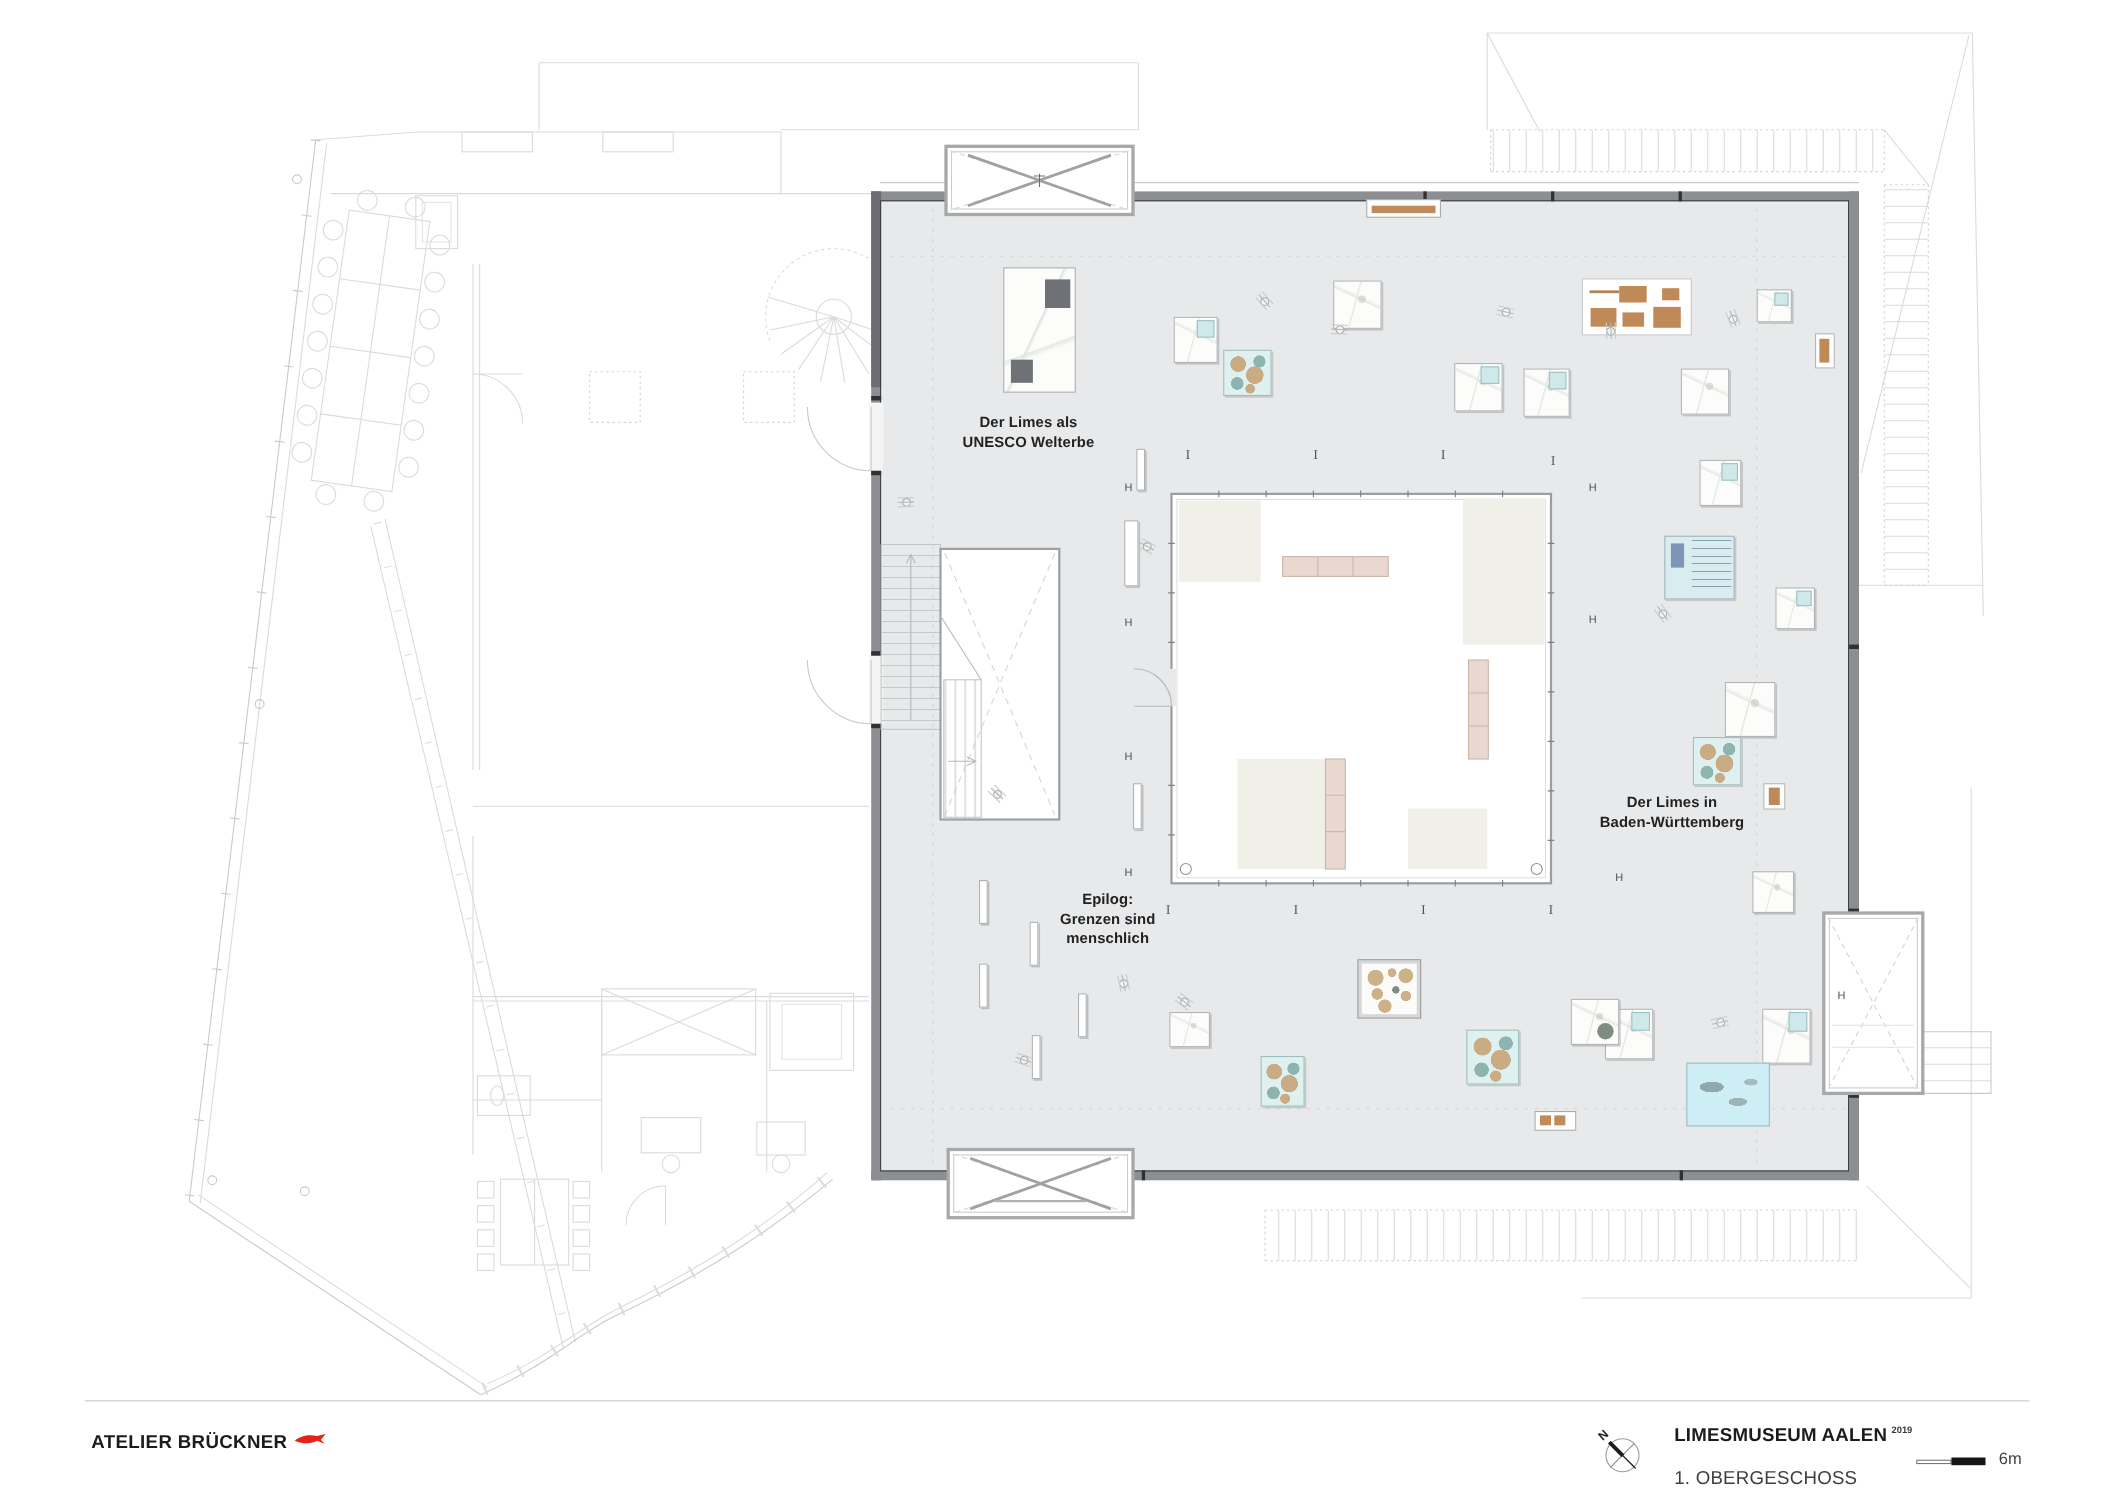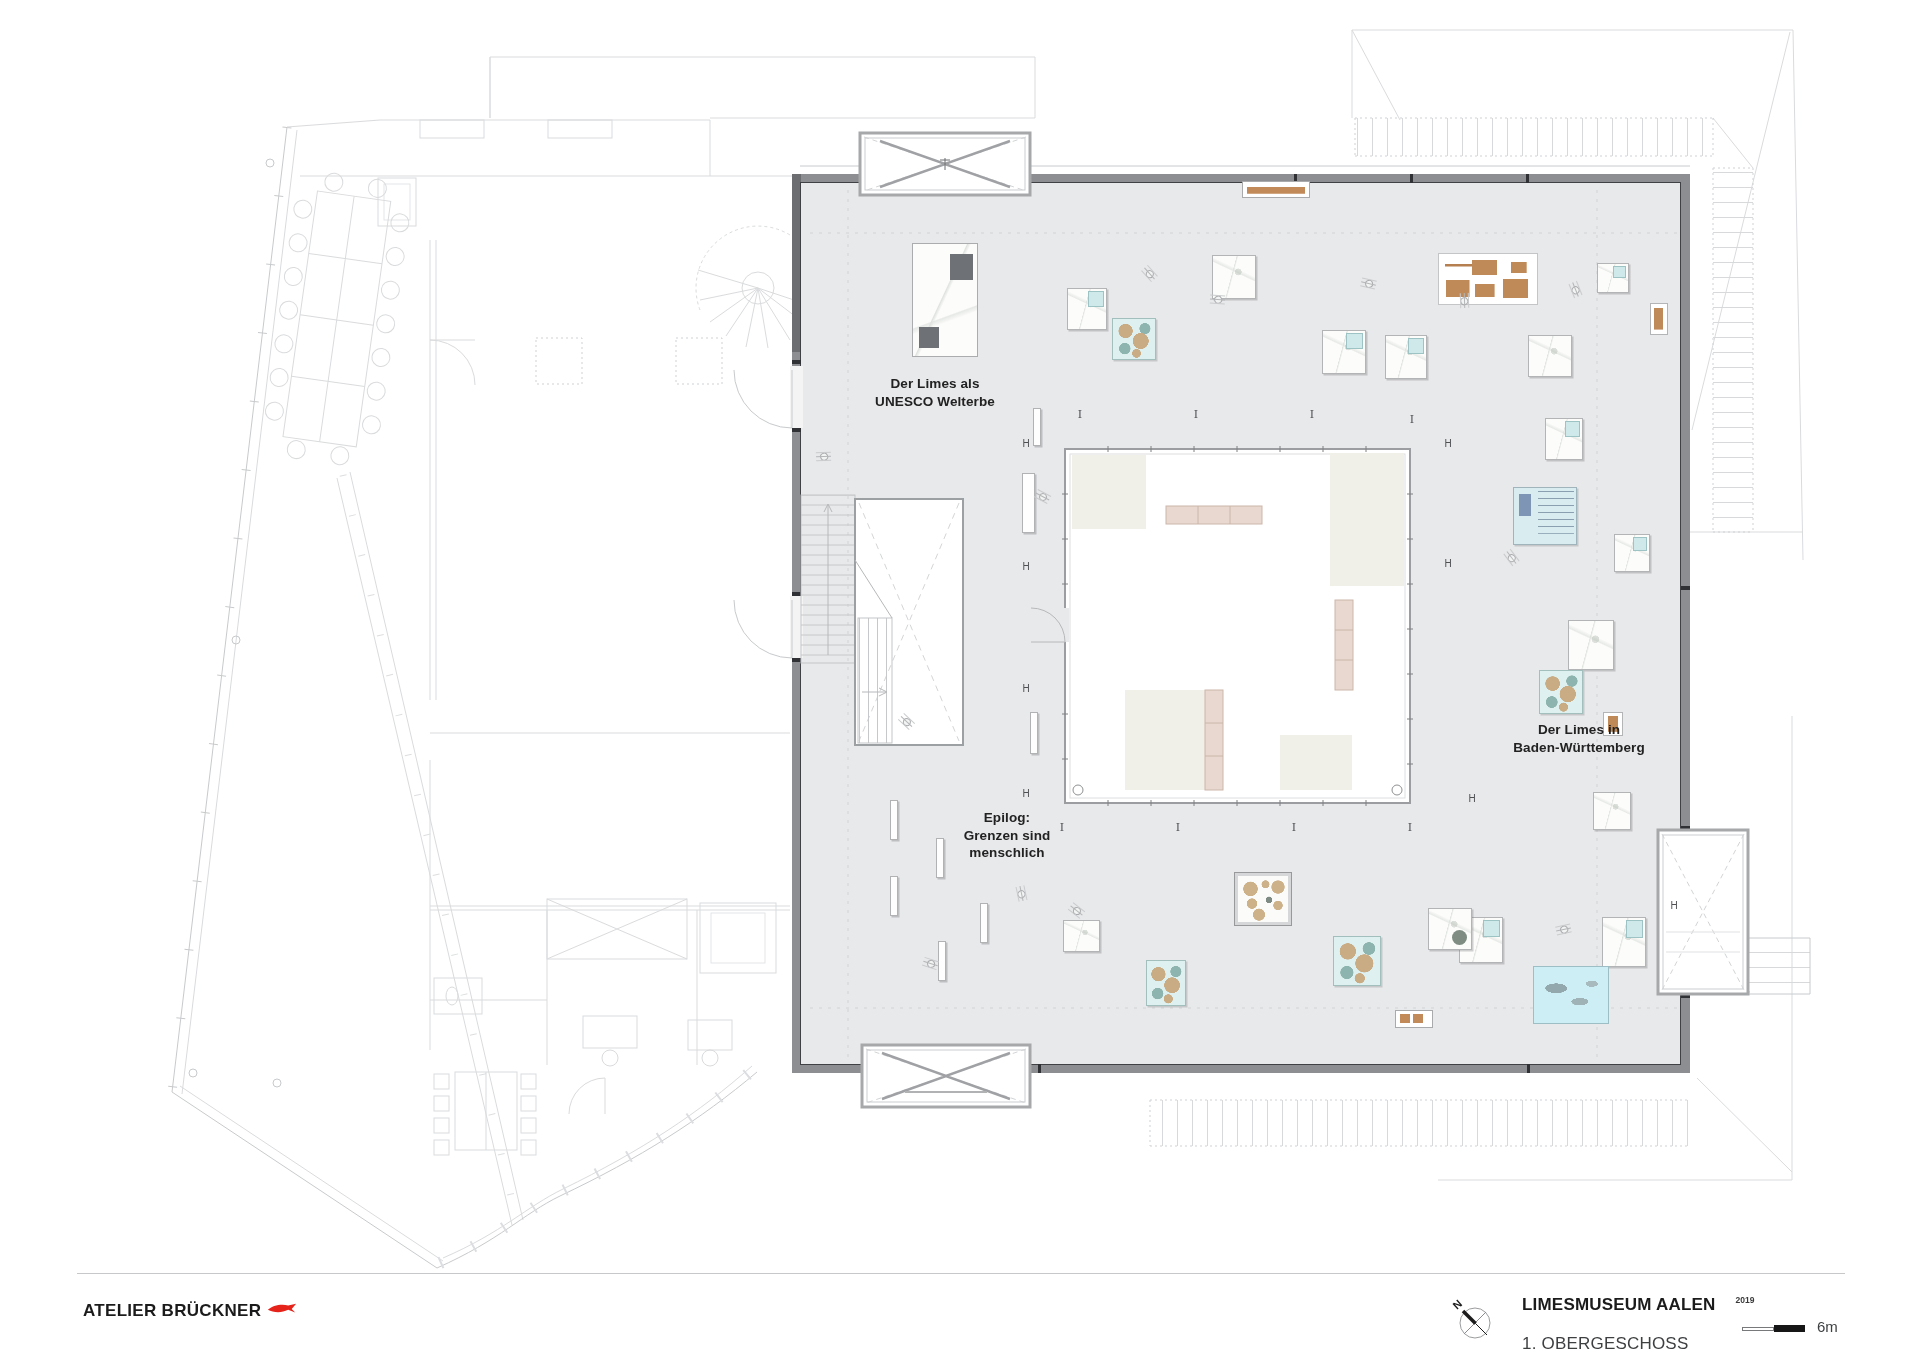--- a/index.html
+++ b/index.html
@@ -86,21 +86,21 @@
   .area-label{position:absolute;transform:translateX(-50%);text-align:center;white-space:pre-line;
       font-size:13.5px;font-weight:bold;line-height:17.5px;color:#222;letter-spacing:.1px;}
   
   .footer-rule{position:absolute;left:77px;top:1273px;width:1768px;height:1px;background:#c7c8c9;}
   .brand{position:absolute;left:83px;top:1301px;font-size:17px;font-weight:bold;color:#1b1b1b;
       letter-spacing:.3px;display:flex;align-items:flex-start;gap:6px;}
   .brand svg{margin-top:1px;}
   .compass{position:absolute;left:1452px;top:1297px;}
   .titleblock{position:absolute;left:1522px;top:1295px;}
   .tb-line1{font-size:17px;font-weight:bold;color:#1b1b1b;letter-spacing:.2px;}
-  .tb-line1 sup{font-size:8.5px;font-weight:bold;color:#3a3a3a;margin-left:20px;letter-spacing:0;}
+  .tb-line1 sup{font-size:8.5px;font-weight:bold;color:#3a3a3a;margin-left:4px;letter-spacing:0;}
   .tb-line2{font-size:17px;color:#3d3f41;margin-top:19px;letter-spacing:.2px;}
   .scalegroup{position:absolute;left:1742px;top:1318px;display:flex;align-items:center;}
   .sb{position:relative;width:64px;height:10px;margin-top:4px;}
   .sb-a{position:absolute;left:0;top:3px;width:32px;height:4px;background:#fff;border:1px solid #77797b;box-sizing:border-box;}
   .sb-b{position:absolute;left:32px;top:1.5px;width:31px;height:7px;background:#161616;}
   .sb-label{font-size:15px;color:#3d3f41;margin-left:11px;}
 </style>
 </head>
 <body>
 
@@ -382,21 +382,21 @@
       <div class="mk mk-i" style="left: 1080px; top: 414px;">I</div>
       <div class="mk mk-i" style="left: 1196px; top: 414px;">I</div>
       <div class="mk mk-i" style="left: 1312px; top: 414px;">I</div>
       <div class="mk mk-i" style="left: 1412px; top: 419px;">I</div>
       <div class="mk mk-i" style="left: 1062px; top: 827px;">I</div>
       <div class="mk mk-i" style="left: 1178px; top: 827px;">I</div>
       <div class="mk mk-i" style="left: 1294px; top: 827px;">I</div>
       <div class="mk mk-i" style="left: 1410px; top: 827px;">I</div>
       <div class="area-label" style="left: 935px; top: 375px;">Der Limes als
 UNESCO Welterbe</div>
-      <div class="area-label" style="left: 1579px; top: 721px;">Der Limes in
+      <div class="area-label" style="left: 1520px; top: 721px;">Der Limes in
 Baden-Württemberg</div>
       <div class="area-label" style="left: 1007px; top: 809px;">Epilog:
 Grenzen sind
 menschlich</div>
     </div>
 
   <div class="footer-rule"></div>
 
   <div class="brand">
     <span>ATELIER BRÜCKNER</span>

